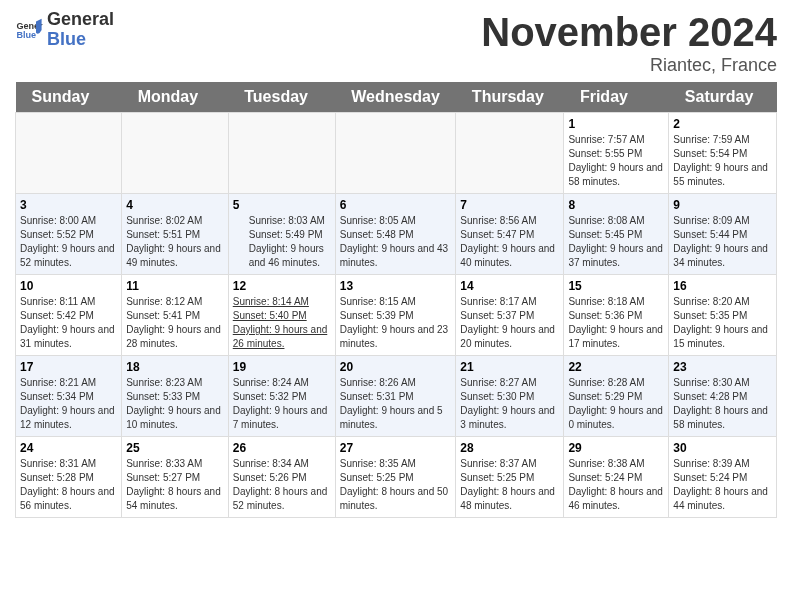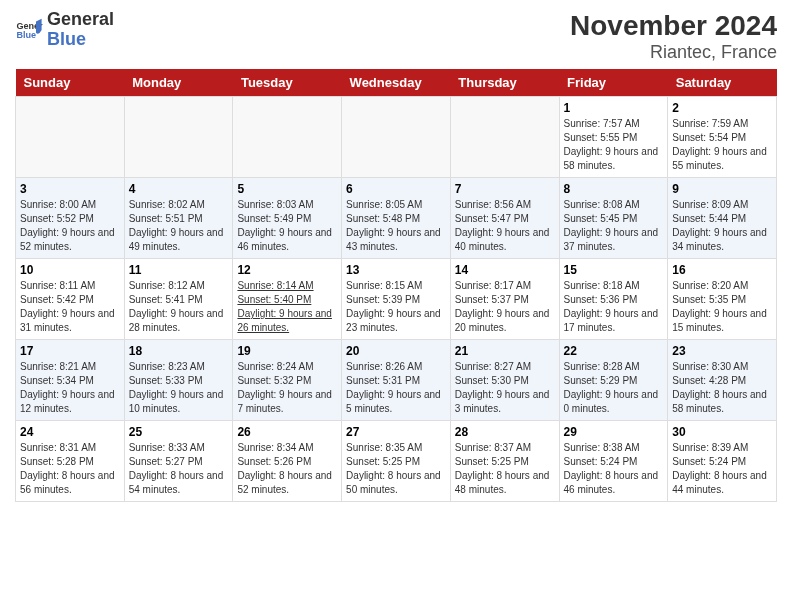--- a/index.html
+++ b/index.html
@@ -31,39 +31,39 @@
       color: #4472c4;
     }
     .logo-icon {
       width: 28px;
       height: 28px;
     }
     .title-block {
       text-align: right;
     }
     .main-title {
-      font-size: 28px;
+      font-size: 40px;
       font-weight: bold;
       color: #333;
     }
     .subtitle {
       font-size: 18px;
       color: #555;
     }
     table {
       width: 100%;
       border-collapse: collapse;
       font-size: 11px;
     }
     thead th {
-      background-color: #b91c1c;
+      background-color: #737373;
       color: #fff;
-      padding: 6px 8px;
+      padding: 6px 16px;
       text-align: left;
-      font-size: 13px;
+      font-size: 16px;
       font-weight: bold;
     }
     tbody tr {
       vertical-align: top;
     }
     tbody tr:nth-child(odd) {
       background-color: #fff;
     }
     tbody tr:nth-child(even) {
       background-color: #f0f4fb;
@@ -152,21 +152,21 @@
 Daylight: 9 hours and 52 minutes.</div>
         </td>
         <td>
           <span class="day-num">4</span>
           <div class="day-detail" style="white-space: pre-line;">Sunrise: 8:02 AM
 Sunset: 5:51 PM
 Daylight: 9 hours and 49 minutes.</div>
         </td>
         <td>
           <span class="day-num">5</span>
-          <div class="day-detail" style="white-space: pre-line;">Sunrise: 8:03 AM
+          <div class="day-detail" style="white-space: pre-line; margin-left: 16px;">Sunrise: 8:03 AM
 Sunset: 5:49 PM
 Daylight: 9 hours and 46 minutes.</div>
         </td>
         <td>
           <span class="day-num">6</span>
           <div class="day-detail" style="white-space: pre-line;">Sunrise: 8:05 AM
 Sunset: 5:48 PM
 Daylight: 9 hours and 43 minutes.</div>
         </td>
         <td>

